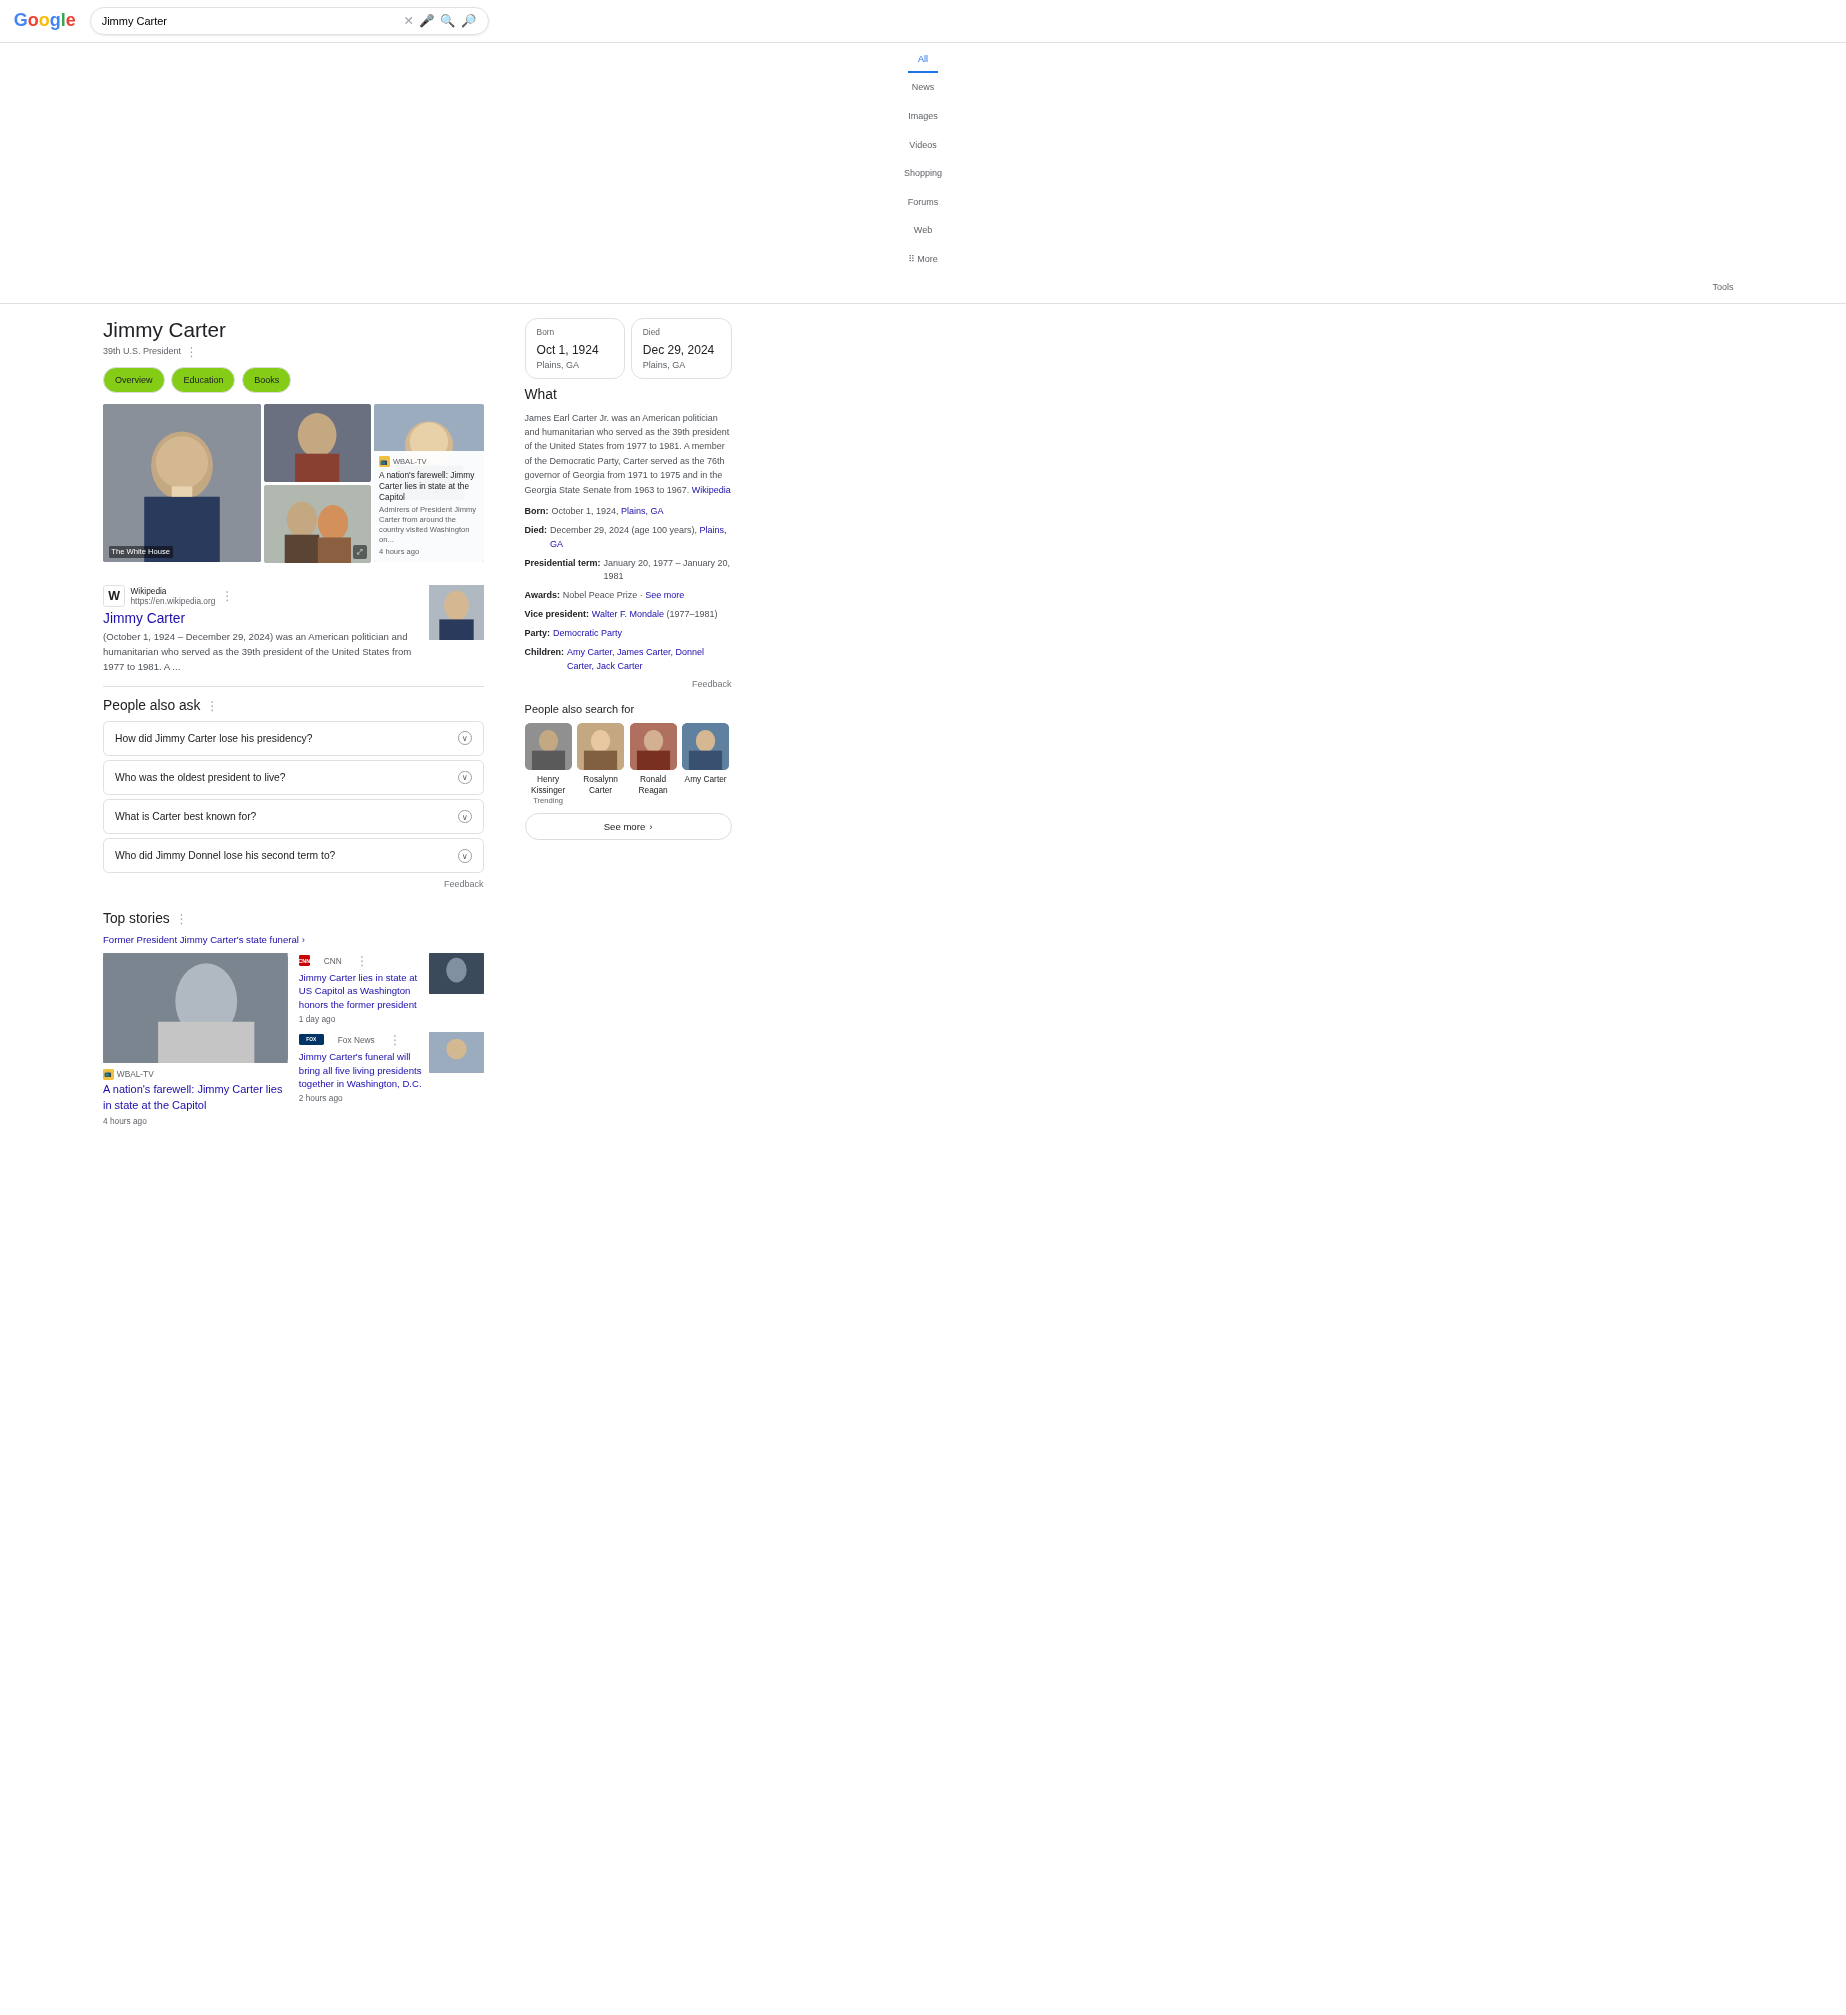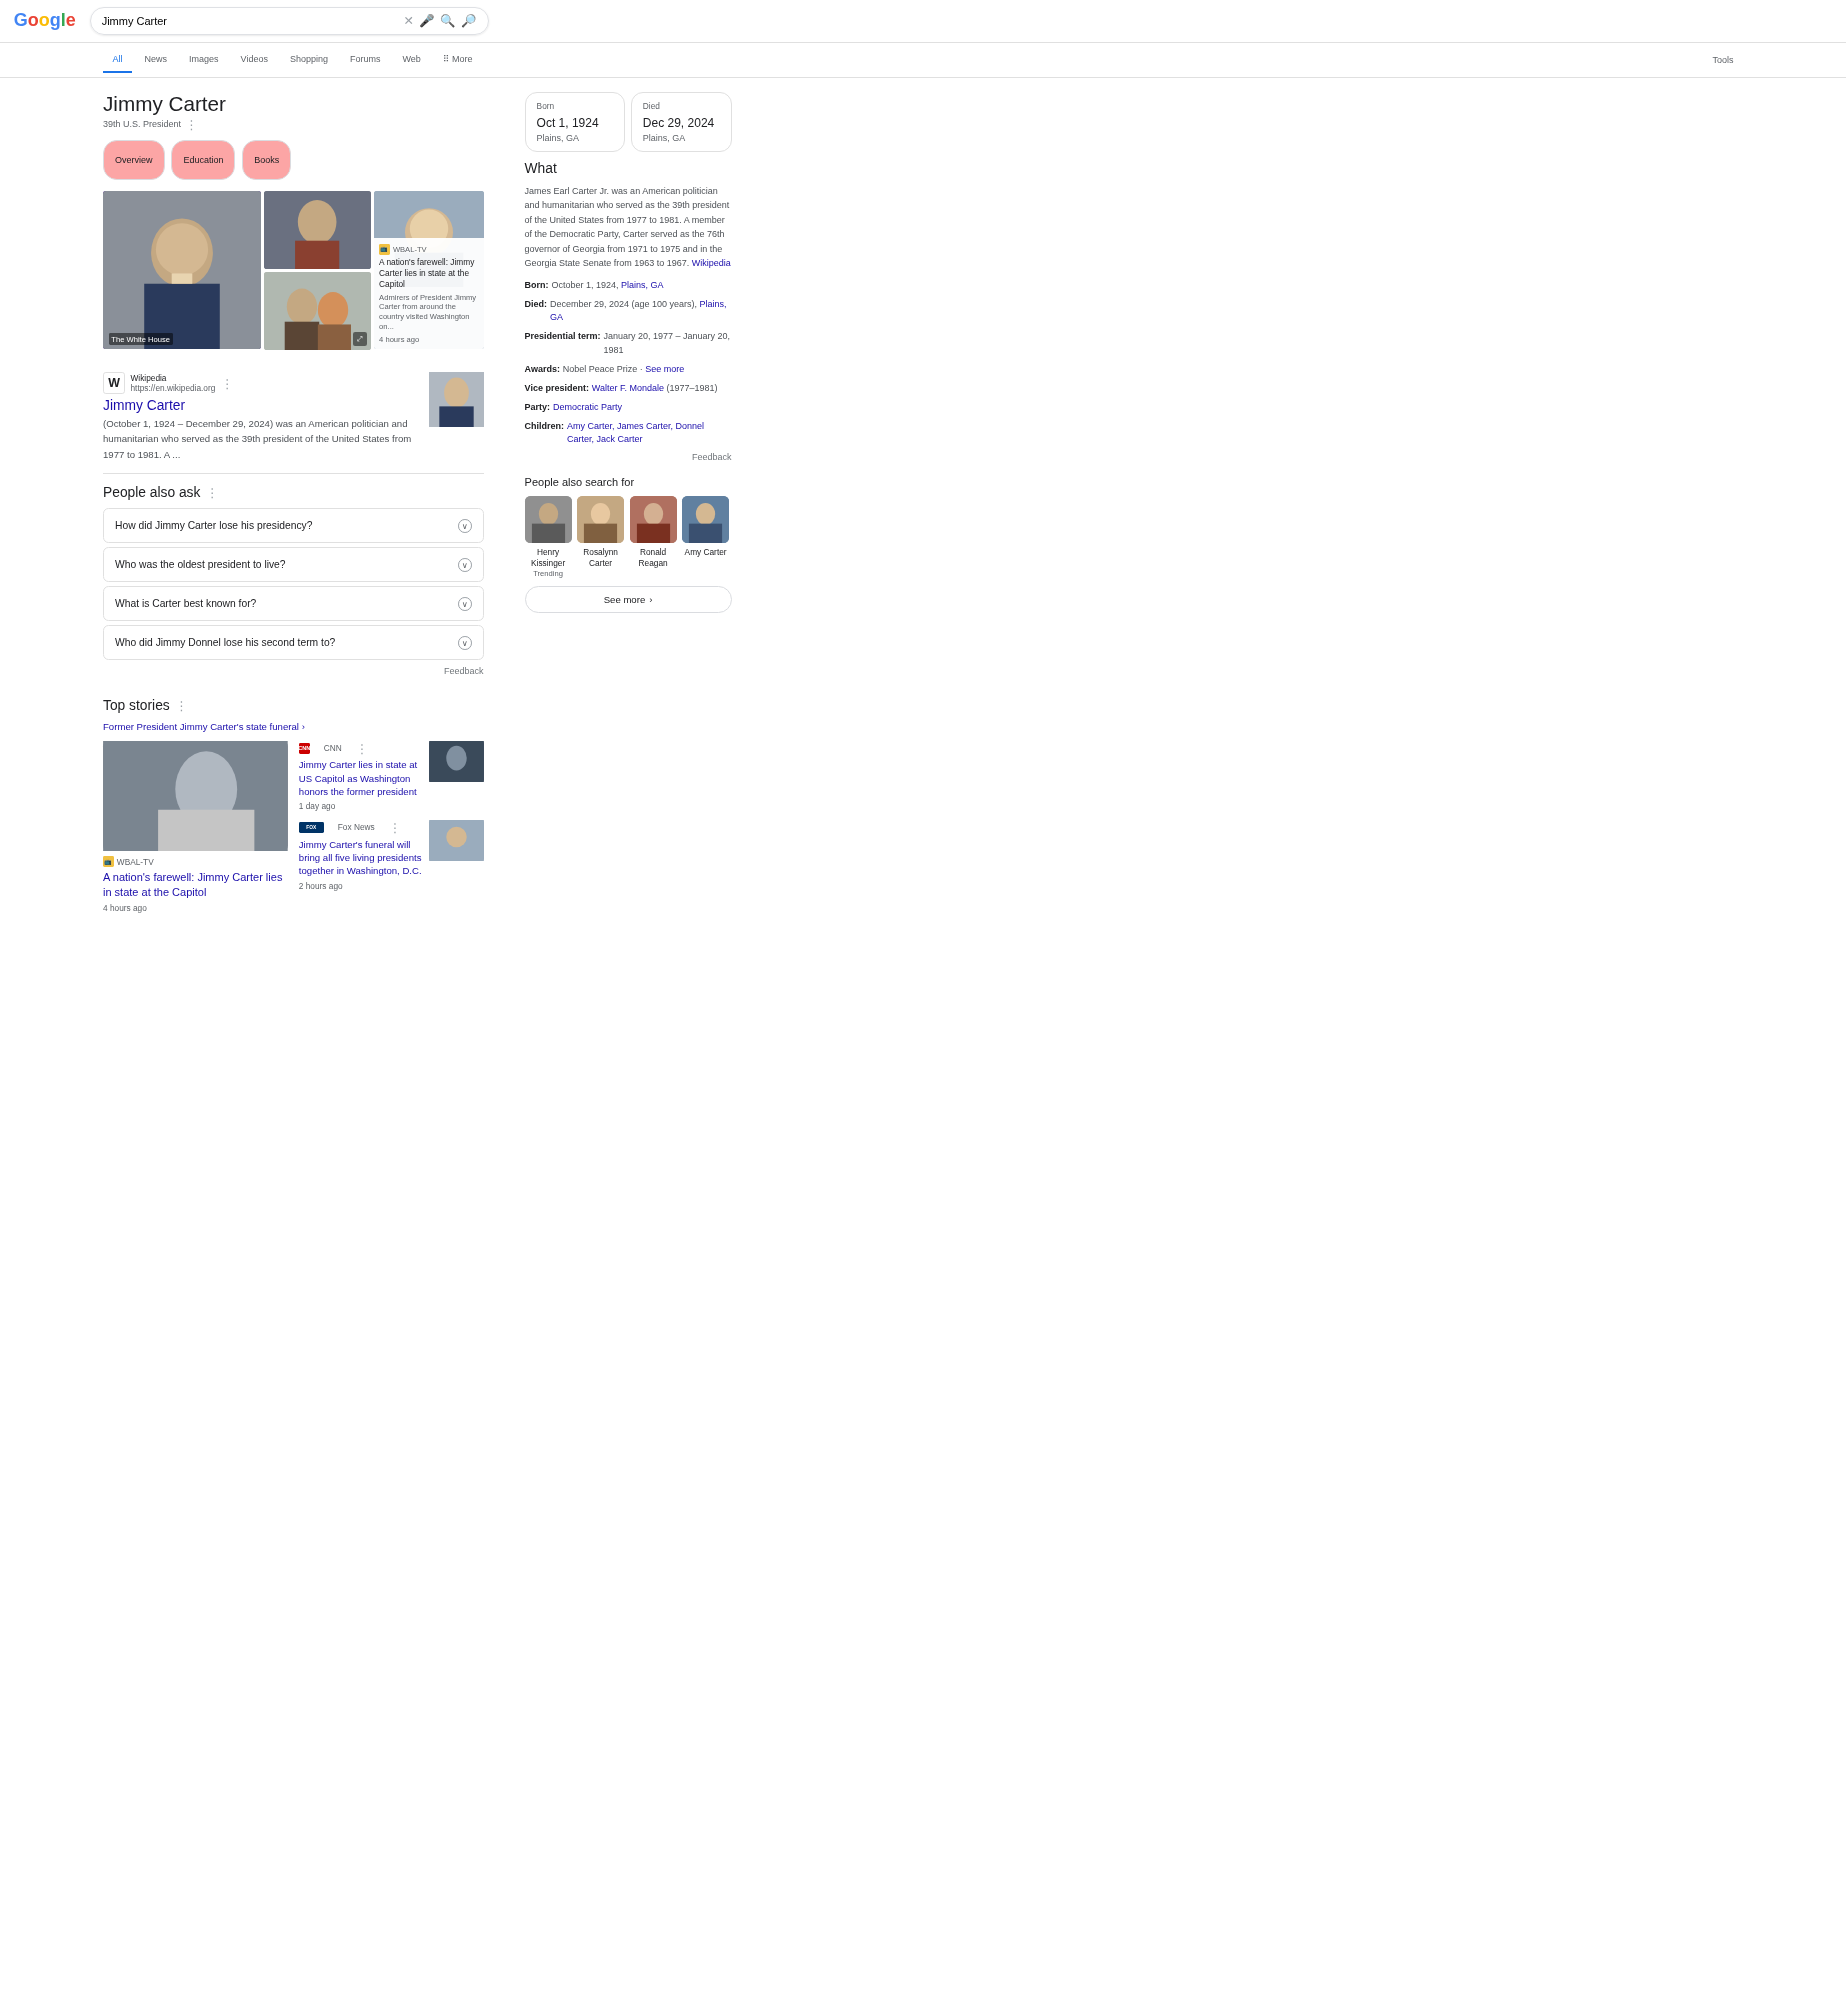--- a/index.html
+++ b/index.html
@@ -10,35 +10,35 @@
     .google-logo { font-size: 18px; font-weight: bold; color: #4285f4; flex-shrink: 0; }
     .google-logo span:nth-child(1) { color: #4285f4; }
     .google-logo span:nth-child(2) { color: #ea4335; }
     .google-logo span:nth-child(3) { color: #fbbc05; }
     .google-logo span:nth-child(4) { color: #4285f4; }
     .google-logo span:nth-child(5) { color: #34a853; }
     .google-logo span:nth-child(6) { color: #ea4335; }
     .search-bar { display: flex; align-items: center; border: 0.7px solid #dfe1e5; border-radius: 16.5px; padding: 5.5px 11px; flex: 1; max-width: 399px; gap: 5.5px; box-shadow: 0 0.7px 2.1px rgba(0,0,0,0.1); }
     .search-input { flex: 1; border: none; outline: none; font-size: 11px; }
     .search-icon-btn { background: none; border: none; cursor: pointer; font-size: 12.4px; color: #9aa0a6; }
-    .nav-tabs { display: flex; align-items: center; padding: 4.1px 103px; gap: 2.8px; border-bottom: 0.7px solid #e0e0e0; }
+    .nav-tabs { display: flex; align-items: center; padding: 4.1px 103px; gap: 2.8px; border-bottom: 0.7px solid #e0e0e0; flex-direction: column; }
     .nav-tab { padding: 6.9px 9.6px; font-size: 9px; color: #5f6368; cursor: pointer; border-bottom: 2.1px solid transparent; text-decoration: none; }
     .nav-tab.active { color: #1a73e8; border-bottom: 2.1px solid #1a73e8; font-weight: 500; }
     .tools-tab { margin-left: auto; padding: 6.9px 9.6px; font-size: 9px; color: #5f6368; cursor: pointer; }
 
     
     .main-content { display: flex; padding: 13.8px 103px; gap: 41px; max-width: 826px; }
     .left-col { flex: 1; max-width: 448px; }
     .right-col { width: 207px; flex-shrink: 0; }
 
     
     .entity-name { font-size: 20.7px; font-weight: 400; color: #202124; }
     .entity-subtitle { font-size: 9px; color: #5f6368; display: flex; align-items: center; gap: 4.1px; margin-top: 1.4px; }
     .entity-pills { display: flex; gap: 6.9px; margin-top: 8.3px; margin-bottom: 11px; }
-    .pill { border: 0.7px solid #dadce0; border-radius: 13.8px; padding: 14px 11px; font-size: 9px; cursor: pointer; color: #202124; background: #fca5a5; }
+    .pill { border: 0.7px solid #dadce0; border-radius: 13.8px; padding: 7px 11px; font-size: 9px; cursor: pointer; color: #202124; background: #84cc16; }
 
     
     .image-grid { display: flex; gap: 2.8px; margin-bottom: 11px; }
     .img-main { width: 158px; height: 158px; background: #4c1d95; border-radius: 2.8px; position: relative; overflow: hidden; flex-shrink: 0; }
     .img-main-label { position: absolute; bottom: 4.1px; left: 5.5px; color: #fff; font-size: 7.6px; background: rgba(0,0,0,0.5); padding: 1.4px 2.8px; border-radius: 1.4px; }
     .img-stack { display: flex; flex-direction: column; gap: 2.8px; }
     .img-small { width: 107px; height: 78px; background: #c5c5c5; border-radius: 2.8px; overflow: hidden; }
     .img-small.darker { background: #8a9099; }
     .img-small.expand-icon { position: relative; }
     .expand-btn { position: absolute; bottom: 4.1px; right: 4.1px; background: rgba(0,0,0,0.5); border-radius: 2.1px; width: 13.8px; height: 13.8px; display: flex; align-items: center; justify-content: center; color: white; font-size: 6.9px; }

